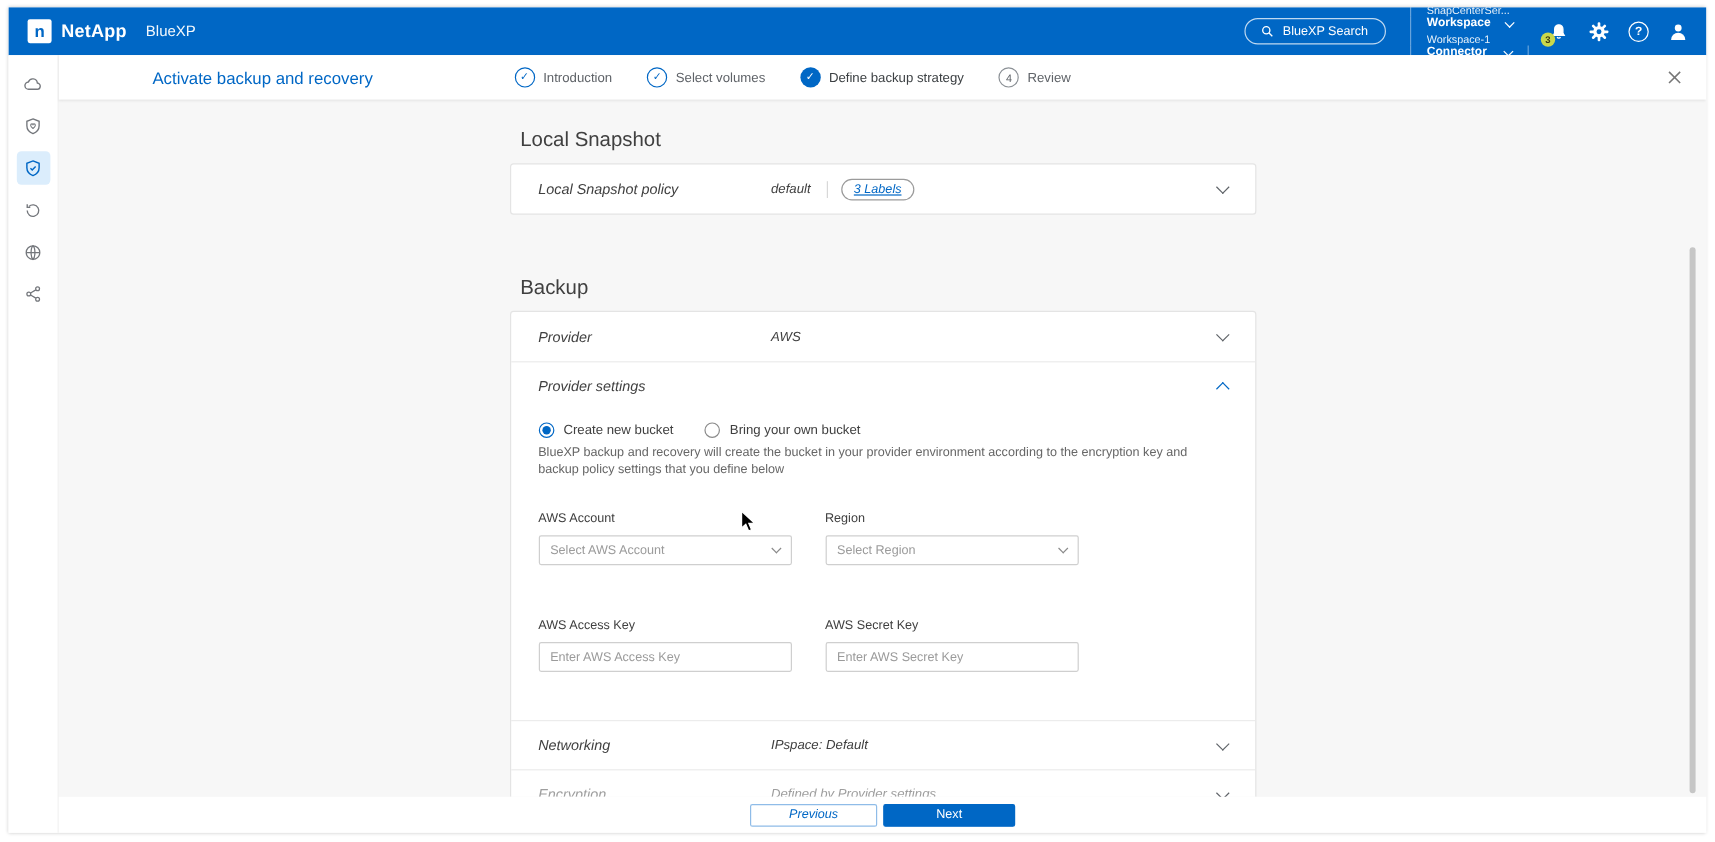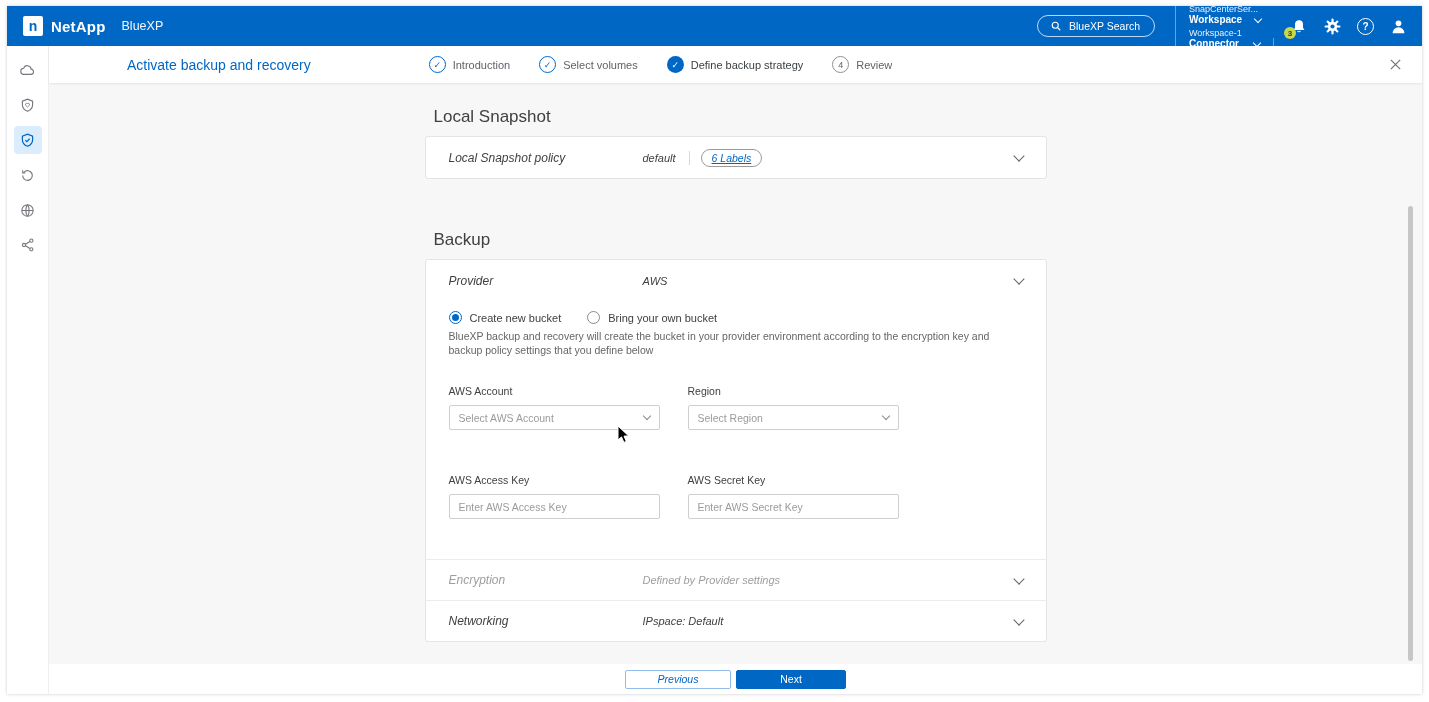--- a/index.html
+++ b/index.html
@@ -262,38 +262,44 @@
 
       <div class="content">
         <div class="center-col">
 
           <div class="section-heading">Local Snapshot</div>
           <div class="card">
             <div class="row">
               <div class="row-label">Local Snapshot policy</div>
               <div class="row-value">default</div>
               <div class="vdiv"></div>
-              <a class="pill">6 Labels</a>
+              <a class="pill">3 Labels</a>
               <span class="row-right">
                   <span class="chev chev-down"></span>
                 </span>
             </div>
           </div>
 
           <div class="section-heading backup-heading">Backup</div>
           <div class="card">
 
             <div class="row">
               <div class="row-label">Provider</div>
               <div class="row-value">AWS</div>
               <span class="row-right">
                   <span class="chev chev-down"></span>
                 </span>
             </div>
 
+            <div class="row">
+              <div class="row-label">Provider settings</div>
+              <span class="row-right">
+                  <span class="chev chev-up"></span>
+                </span>
+            </div>
 
             <div class="ps-body">
               <div class="radio-row">
                 <label class="radio">
                   <span class="rc on">
                       <span class="rc-dot"></span>
                     </span>
                   <span>Create new bucket</span>
                 </label>
                 <label class="radio">
@@ -326,36 +332,36 @@
                   <div class="field-label">AWS Access Key</div>
                   <input class="text-input" type="text" placeholder="Enter AWS Access Key" style="">
                 </div>
                 <div class="field">
                   <div class="field-label">AWS Secret Key</div>
                   <input class="text-input" type="text" placeholder="Enter AWS Secret Key" style="">
                 </div>
               </div>
             </div>
 
+            <div class="row">
+              <div class="row-label">Networking</div>
+              <div class="row-value">IPspace: Default</div>
+              <span class="row-right">
+                  <span class="chev chev-down"></span>
+                </span>
+            </div>
+
             <div class="row row--disabled">
               <div class="row-label">Encryption</div>
               <div class="row-value">Defined by Provider settings</div>
               <span class="row-right">
                   <span class="chev chev-down"></span>
                 </span>
             </div>
 
-            <div class="row">
-              <div class="row-label">Networking</div>
-              <div class="row-value">IPspace: Default</div>
-              <span class="row-right">
-                  <span class="chev chev-down"></span>
-                </span>
-            </div>
-
           </div>
         </div>
       </div>
 
       <div class="footer">
         <button class="btn btn-prev">Previous</button>
         <button class="btn btn-next">Next</button>
       </div>
 
     </div>

